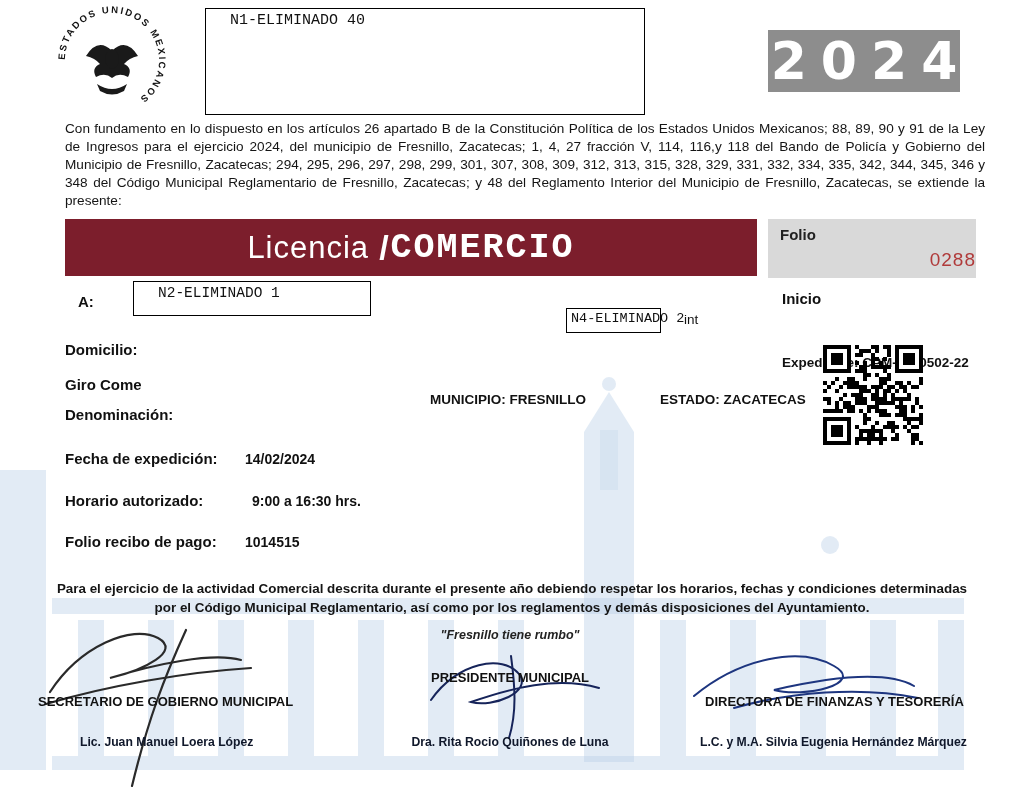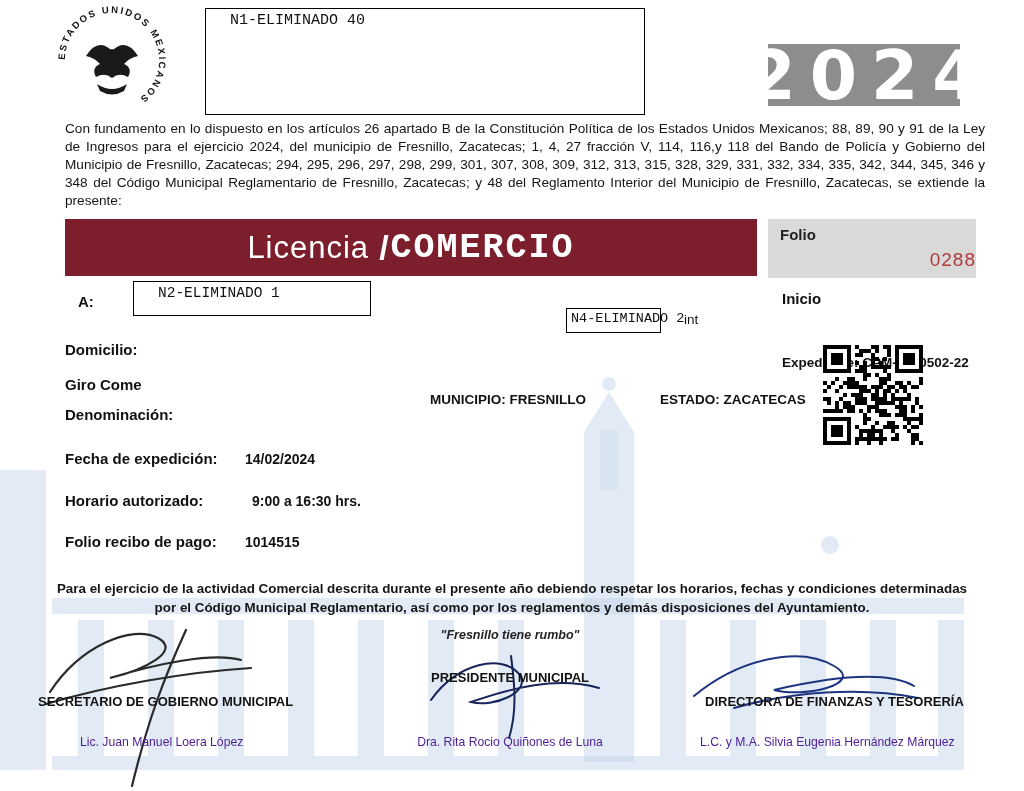--- a/index.html
+++ b/index.html
@@ -17,24 +17,23 @@
     color:#111;
     white-space:nowrap;
     overflow:visible;
     z-index:5;
   }
 
   .year-badge {
     left:768px; top:30px; width:192px; height:62px;
     background:#8d8d8d;
     display:flex; align-items:center; justify-content:center;
-    color:#fff; font-weight:bold; font-size:68px;
+    color:#fff; font-weight:bold; font-size:52px;
     letter-spacing:14px; padding-left:14px;
     font-family:"DejaVu Sans", sans-serif;
-    margin-top:14px;
   }
 
   .legal {
     left:65px; top:120px; width:920px;
     font-size:13.6px; line-height:1.32; text-align:justify; color:#151515;
   }
 
   .banner {
     left:65px; top:219px; width:692px; height:57px;
     background:#7c1e2c;
@@ -56,21 +55,21 @@
   .lbl  { font-size:15px; font-weight:bold; color:#111; z-index:3; }
   .val  { font-size:14px; font-weight:bold; color:#111; z-index:3; }
   .sm   { font-size:13.5px; font-weight:bold; color:#111; z-index:3;margin-top:42px; }
 
   .footer-par {
     left:54px; top:580px; width:916px;
     text-align:center; font-size:13.4px; font-weight:bold; line-height:1.38; color:#151515; z-index:3;
   }
 
   .sig-title { font-size:13px; font-weight:bold; color:#111; z-index:4; }
-  .sig-name  { font-size:12.2px; font-weight:normal; color:#4c1d95; z-index:4; }
+  .sig-name  { font-size:12.2px; font-weight:bold; color:#0f172a; z-index:4; }
   .motto     { font-size:12.5px; font-weight:bold; font-style:italic; color:#222; z-index:4; }
 
   svg { display:block; }
   .z1 { z-index:1; } .z2 { z-index:2; } .z3 { z-index:3; } .z4 { z-index:4; }
 </style>
 </head>
 <body>
 
 <div class="page">
 

